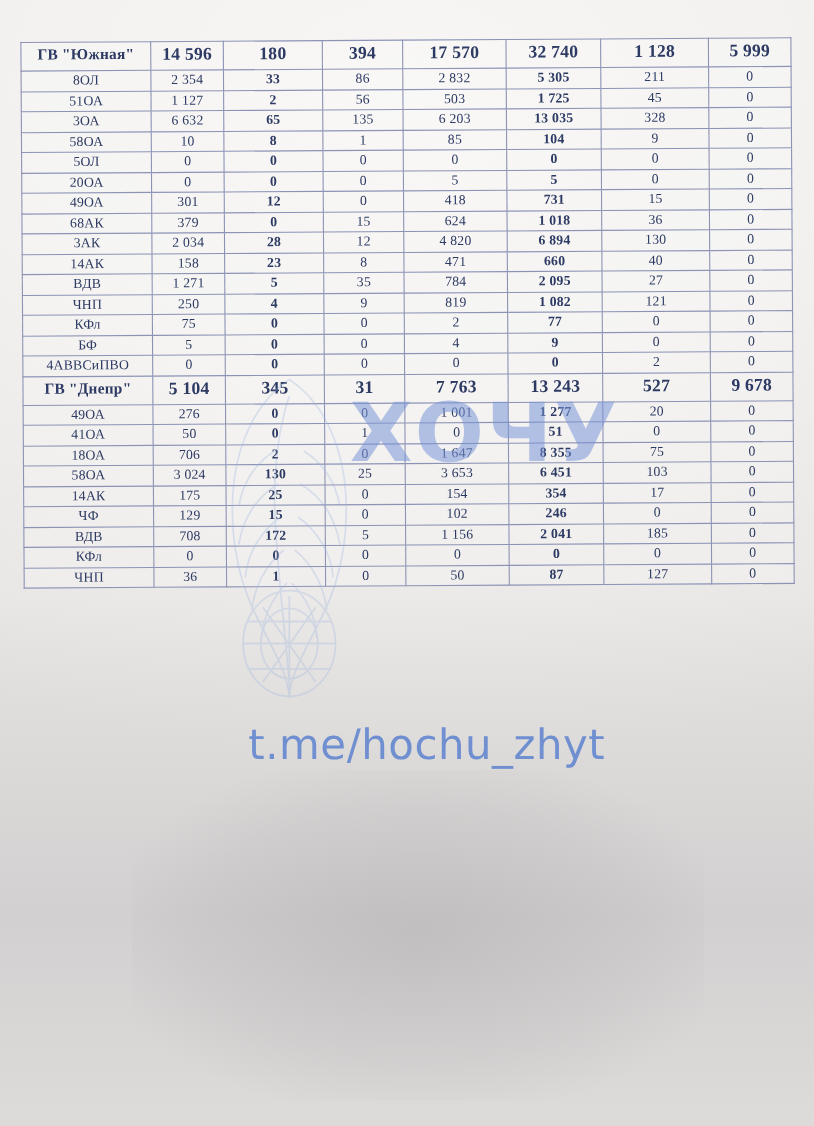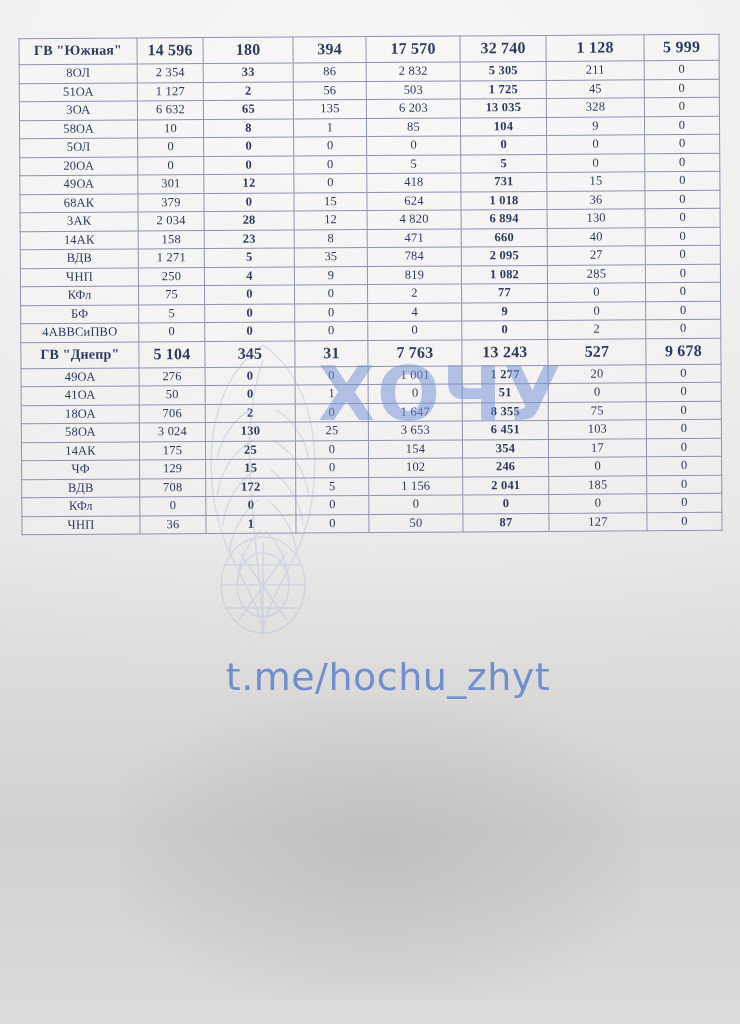--- a/index.html
+++ b/index.html
@@ -277,21 +277,21 @@
           <td class="c6">27</td>
           <td class="c7">0</td>
         </tr>
         <tr>
           <td class="lbl">ЧНП</td>
           <td class="c1">250</td>
           <td class="c2">4</td>
           <td class="c3">9</td>
           <td class="c4">819</td>
           <td class="c5">1 082</td>
-          <td class="c6">285</td>
+          <td class="c6">121</td>
           <td class="c7">0</td>
         </tr>
         <tr>
           <td class="lbl">КФл</td>
           <td class="c1">75</td>
           <td class="c2">0</td>
           <td class="c3">0</td>
           <td class="c4">2</td>
           <td class="c5">77</td>
           <td class="c6">0</td>

